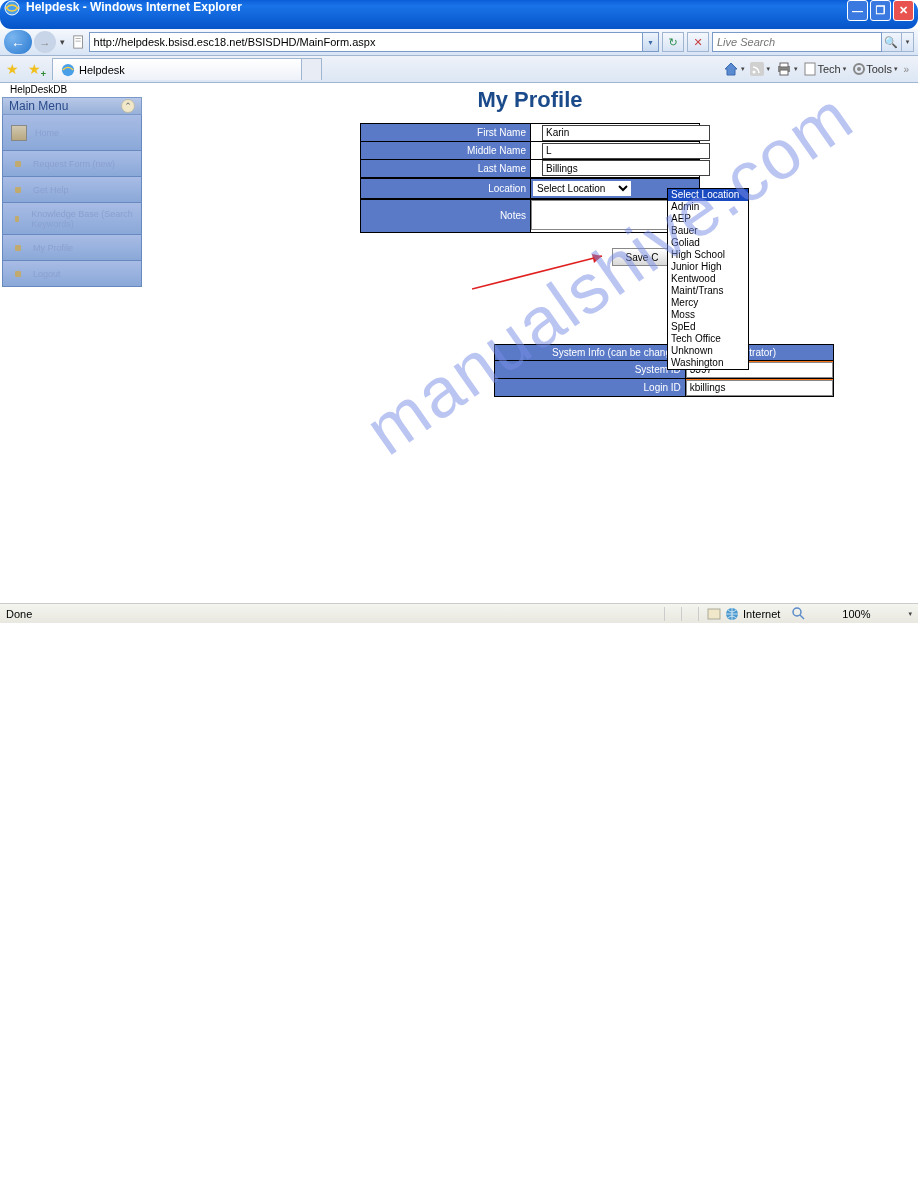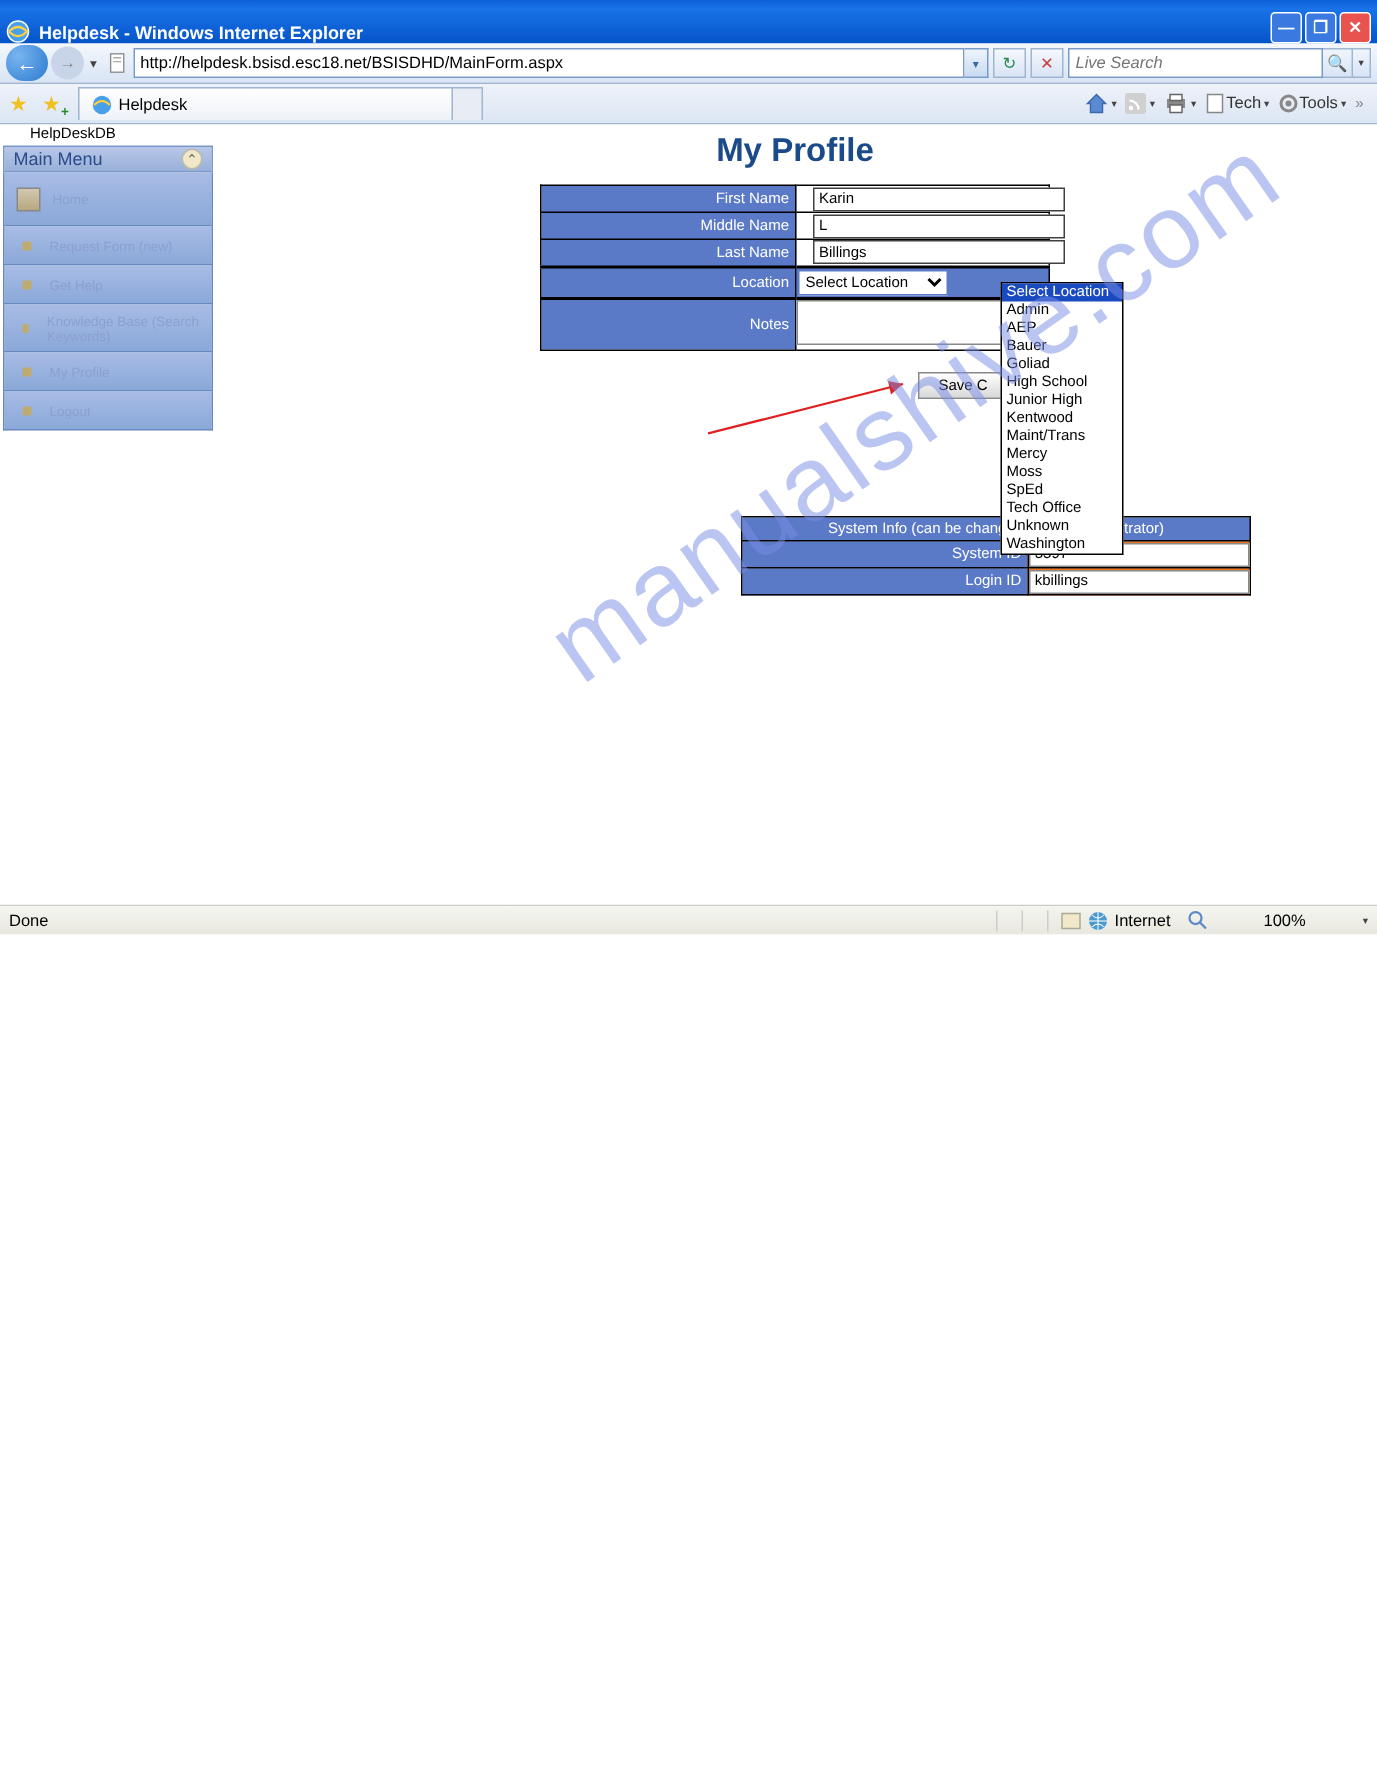--- a/index.html
+++ b/index.html
@@ -1,18 +1,18 @@
 <!DOCTYPE html>
 <html><head>
 <meta charset="utf-8">
 <style>
 * { box-sizing: border-box; margin: 0; padding: 0; }
 body { font-family: Tahoma, Arial, sans-serif; font-size: 11px; background: #fff; width: 918px; position: relative; }
 
-.titlebar { background: linear-gradient(to bottom, #0a5fd8, #1a73e8 20%, #0554c8); height: 29px; display: flex; align-items: flex-end; padding: 0 4px; color: #fff; }
+.titlebar { background: linear-gradient(to bottom, #0a5fd8, #1a73e8 20%, #0554c8); height: 29px; display: flex; align-items: flex-start; padding: 0 4px; color: #fff; border-radius: 11px; }
 .titlebar .ie-icon { width: 16px; height: 16px; margin-right: 6px; }
 .titlebar .title-text { font-weight: bold; font-size: 12px; flex: 1; }
 .titlebar .win-btns { display: flex; gap: 2px; }
 .titlebar .win-btn { width: 21px; height: 21px; border: 1px solid #fff; border-radius: 3px; display: flex; align-items: center; justify-content: center; font-size: 11px; font-weight: bold; cursor: pointer; }
 .min-btn { background: #3a7ae0; }
 .max-btn { background: #3a7ae0; }
 .close-btn { background: #e8534f; }
 
 .navbar { background: linear-gradient(to bottom, #f5f8fd, #d8e4f5); height: 27px; display: flex; align-items: center; padding: 2px 4px; border-bottom: 1px solid #a0b5d0; }
 .nav-back { width: 28px; height: 24px; border-radius: 12px; background: radial-gradient(circle at 30% 30%, #7ab5f0, #2a7ad0); display: flex; align-items: center; justify-content: center; color: #fff; font-size: 14px; cursor: pointer; }
@@ -31,21 +31,21 @@
 .add-fav { width: 16px; height: 16px; color: #f0c020; font-size: 14px; margin-right: 4px; position: relative; }
 .add-fav::after { content: "+"; position: absolute; right: -2px; bottom: -2px; font-size: 9px; color: #2a8a2a; font-weight: bold; }
 .tab { background: linear-gradient(to bottom, #fff, #eef2f9); border: 1px solid #a0b5d0; border-bottom: none; height: 22px; padding: 2px 8px; display: flex; align-items: center; font-size: 11px; min-width: 250px; margin-left: 4px; }
 .tab-icon { width: 14px; height: 14px; margin-right: 4px; }
 .tab-blank { width: 20px; height: 22px; border: 1px solid #a0b5d0; border-left: none; border-bottom: none; background: #e8edf5; }
 .tabbar .spacer { flex: 1; }
 .tb-btn { display: inline-flex; align-items: center; margin: 0 3px; cursor: pointer; font-size: 11px; color: #333; }
 .tb-drop { font-size: 7px; color: #444; margin-left: 2px; }
 
 .content { display: flex; background: #fff; min-height: 520px; position: relative; }
-.db-label { position: absolute; left: 20px; top: 1px; font-size: 10px; color: #000; }
+.db-label { position: absolute; left: 10px; top: 1px; font-size: 10px; color: #000; }
 .sidebar { width: 140px; margin-left: 2px; margin-top: 14px; }
 .menu-header { background: linear-gradient(to bottom, #b8c8e8, #98b0d8); height: 18px; display: flex; align-items: center; padding: 0 6px; font-size: 12px; color: #2a4a8a; font-weight: normal; border: 1px solid #7a98c8; }
 .menu-header .collapse { margin-left: auto; width: 14px; height: 14px; border-radius: 7px; background: #f0e8c8; display: flex; align-items: center; justify-content: center; font-size: 9px; color: #666; border: 1px solid #bba; }
 .menu-item { background: linear-gradient(to bottom, #a8bce5, #8aa8d8); border: 1px solid #6888c0; border-top: none; height: 26px; display: flex; align-items: center; padding: 0 8px; cursor: pointer; font-size: 9px; color: #8aa0d0; }
 .menu-item.home { height: 36px; }
 .menu-icon { width: 16px; height: 16px; margin-right: 8px; display: inline-block; }
 .home-icon { background: linear-gradient(to bottom, #d0c8b0, #b8a880); border: 1px solid #888; }
 .bullet-icon { width: 6px; height: 6px; background: #c0aa70; border-radius: 1px; margin-right: 12px; margin-left: 4px; }
 
 .main { flex: 1; padding-top: 0; position: relative; }

